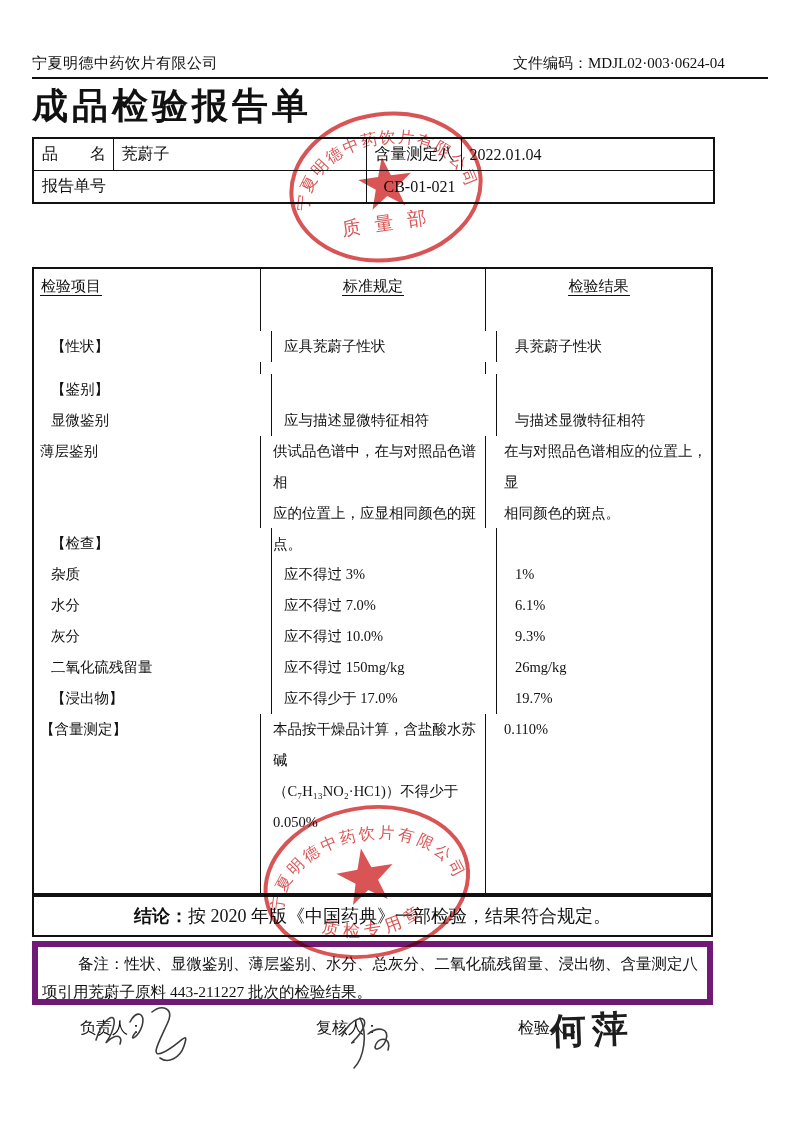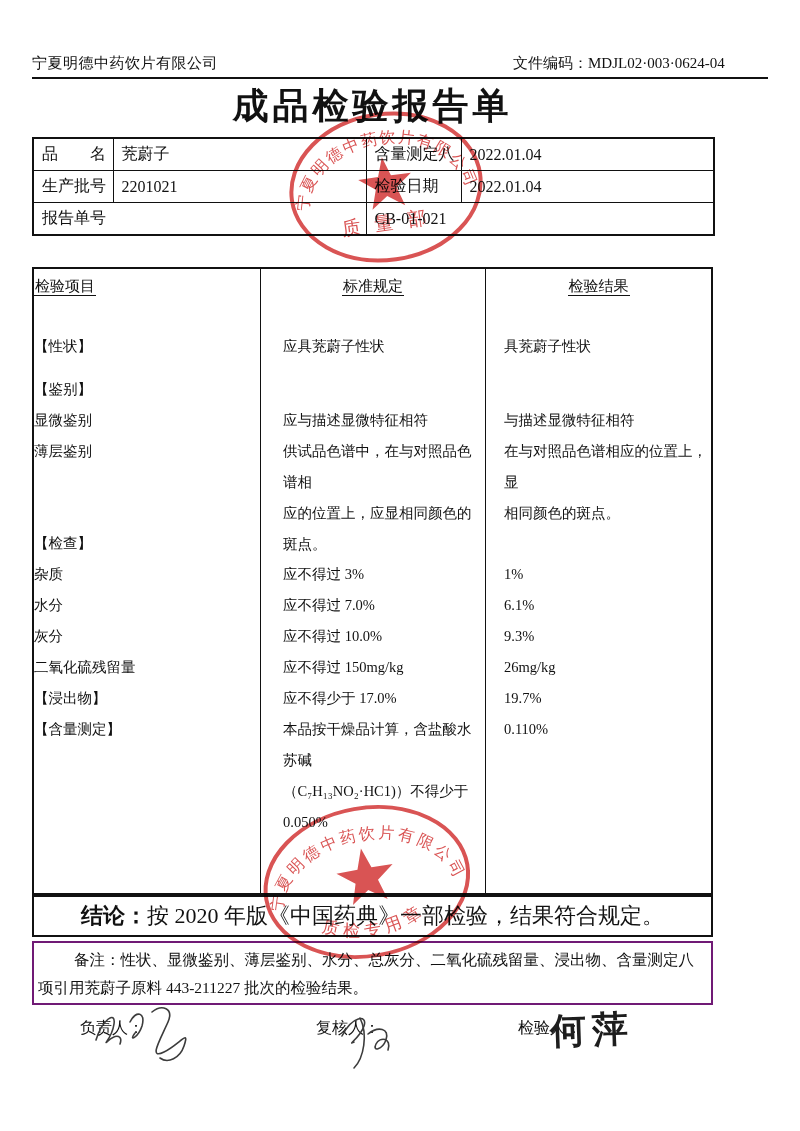--- a/index.html
+++ b/index.html
@@ -4,52 +4,52 @@
 <style>
   html,body{margin:0;padding:0;background:#ffffff;}
   body{
     width:800px;height:1131px;position:relative;overflow:hidden;
     font-family:"Liberation Serif","DejaVu Serif",serif;color:#111;
   }
   
   .hdr-left{position:absolute;left:32px;top:54px;font-size:15px;letter-spacing:.5px;}
   .hdr-right{position:absolute;left:513px;top:54px;font-size:15px;}
   .hdr-rule{position:absolute;left:32px;top:77px;width:736px;height:2px;background:#111;}
-  .title{position:absolute;left:32px;top:82px;width:681px;text-align:center;
+  .title{position:absolute;left:32px;top:82px;width:681px;text-align:left;
          font-size:36px;font-weight:bold;letter-spacing:4px;}
   
   table.info{position:absolute;left:32px;top:137px;width:681px;border-collapse:collapse;
              table-layout:fixed;font-size:16px;}
   table.info,table.info td{border:1px solid #111;}
   table.info{border:2px solid #111;}
   table.info td{height:31px;padding:0 0 0 8px;vertical-align:middle;}
   td.val{padding-left:10px;}
   
   .main-table{position:absolute;left:32px;top:267px;width:681px;height:628px;
               border:2px solid #111;box-sizing:border-box;display:flex;flex-direction:column;
               font-size:14.5px;}
   .mt-row{display:flex;flex:0 0 auto;}
   .mt-row .c{box-sizing:border-box;line-height:31px;}
-  .mt-row .c1{width:226px;}
-  .mt-row .c2{width:225px;padding-left:22px;border-left:1px solid #111;}
+  .mt-row .c1{width:226px;padding-left:6px;}
+  .mt-row .c2{width:225px;padding-left:12px;border-left:1px solid #111;}
   .mt-row .c3{flex:1;padding-left:18px;border-left:1px solid #111;}
   .mt-row.hdr{height:36px;}
   .mt-row.hdr .c{line-height:34px;font-size:15px;}
   .mt-row.hdr .c2,.mt-row.hdr .c3{text-align:center;padding-left:0;}
   .mt-row.hdr .u{border-bottom:1px solid #111;padding:0 1px 1px 1px;}
-  .mt-row.h31{height:31px;} .mt-row.h62{height:62px;}
+  .mt-row.h31{height:31px;margin-left:11px;} .mt-row.h62{height:62px;}
   .mt-row.sp26{height:26px;} .mt-row.sp12{height:12px;} .mt-row.sp30{height:30px;}
   .mt-row.fill{flex:1 1 auto;}
   
   .conclusion{position:absolute;left:32px;top:895px;width:681px;height:42px;
               border:2px solid #111;box-sizing:border-box;display:flex;align-items:center;
-              justify-content:center;font-size:22px;}
+              justify-content:center;font-size:18px;}
   .conclusion .lbl{font-weight:bold;}
   .remark{position:absolute;left:32px;top:941px;width:681px;height:64px;
-          border:2px solid #701a75;box-sizing:border-box;font-size:15.5px;line-height:28px;
+          border:6px solid #701a75;box-sizing:border-box;font-size:15.5px;line-height:28px;
           padding:3px 4px;white-space:nowrap;}
   .remark .l1{text-indent:36px;}
   
   .footer-label{position:absolute;top:1018px;font-size:16px;margin-left:48px;}
   .f1{left:32px;} .f2{left:268px;} .f3{left:470px;}
   .sig-svg{position:absolute;}
   .sig-name{position:absolute;left:550px;top:1006px;font-size:36px;font-weight:600;
             color:#1d1d1d;transform:rotate(-2deg);letter-spacing:6px;}
   
   .stamp{position:absolute;mix-blend-mode:multiply;opacity:.88;}
@@ -72,28 +72,22 @@
       <col style="width:253px">
     </colgroup>
   <tbody>
       <tr>
     <td>品　　名</td>
     <td class="val">茺蔚子</td>
     <td>含量测定八</td>
     <td class="val">2022.01.04</td>
   </tr>
   <tr>
-    <td>生产批号</td>
-    <td class="val">2201021</td>
-    <td>检验日期</td>
-    <td class="val">2022.01.04</td>
-  </tr>
-  <tr>
     <td colspan="2">报告单号</td>
-    <td colspan="2" class="val" style="padding-left:8px">CB-01-021</td>
+    <td colspan="2" class="val" style="padding-left:17px">CB-01-021</td>
   </tr>
 </tbody>
   </table>
 
 <div class="main-table">
   <div class="mt-row hdr">
     <div class="c c1"><span class="u">检验项目</span></div>
     <div class="c c2"><span class="u">标准规定</span></div>
     <div class="c c3"><span class="u">检验结果</span></div>
   </div>

